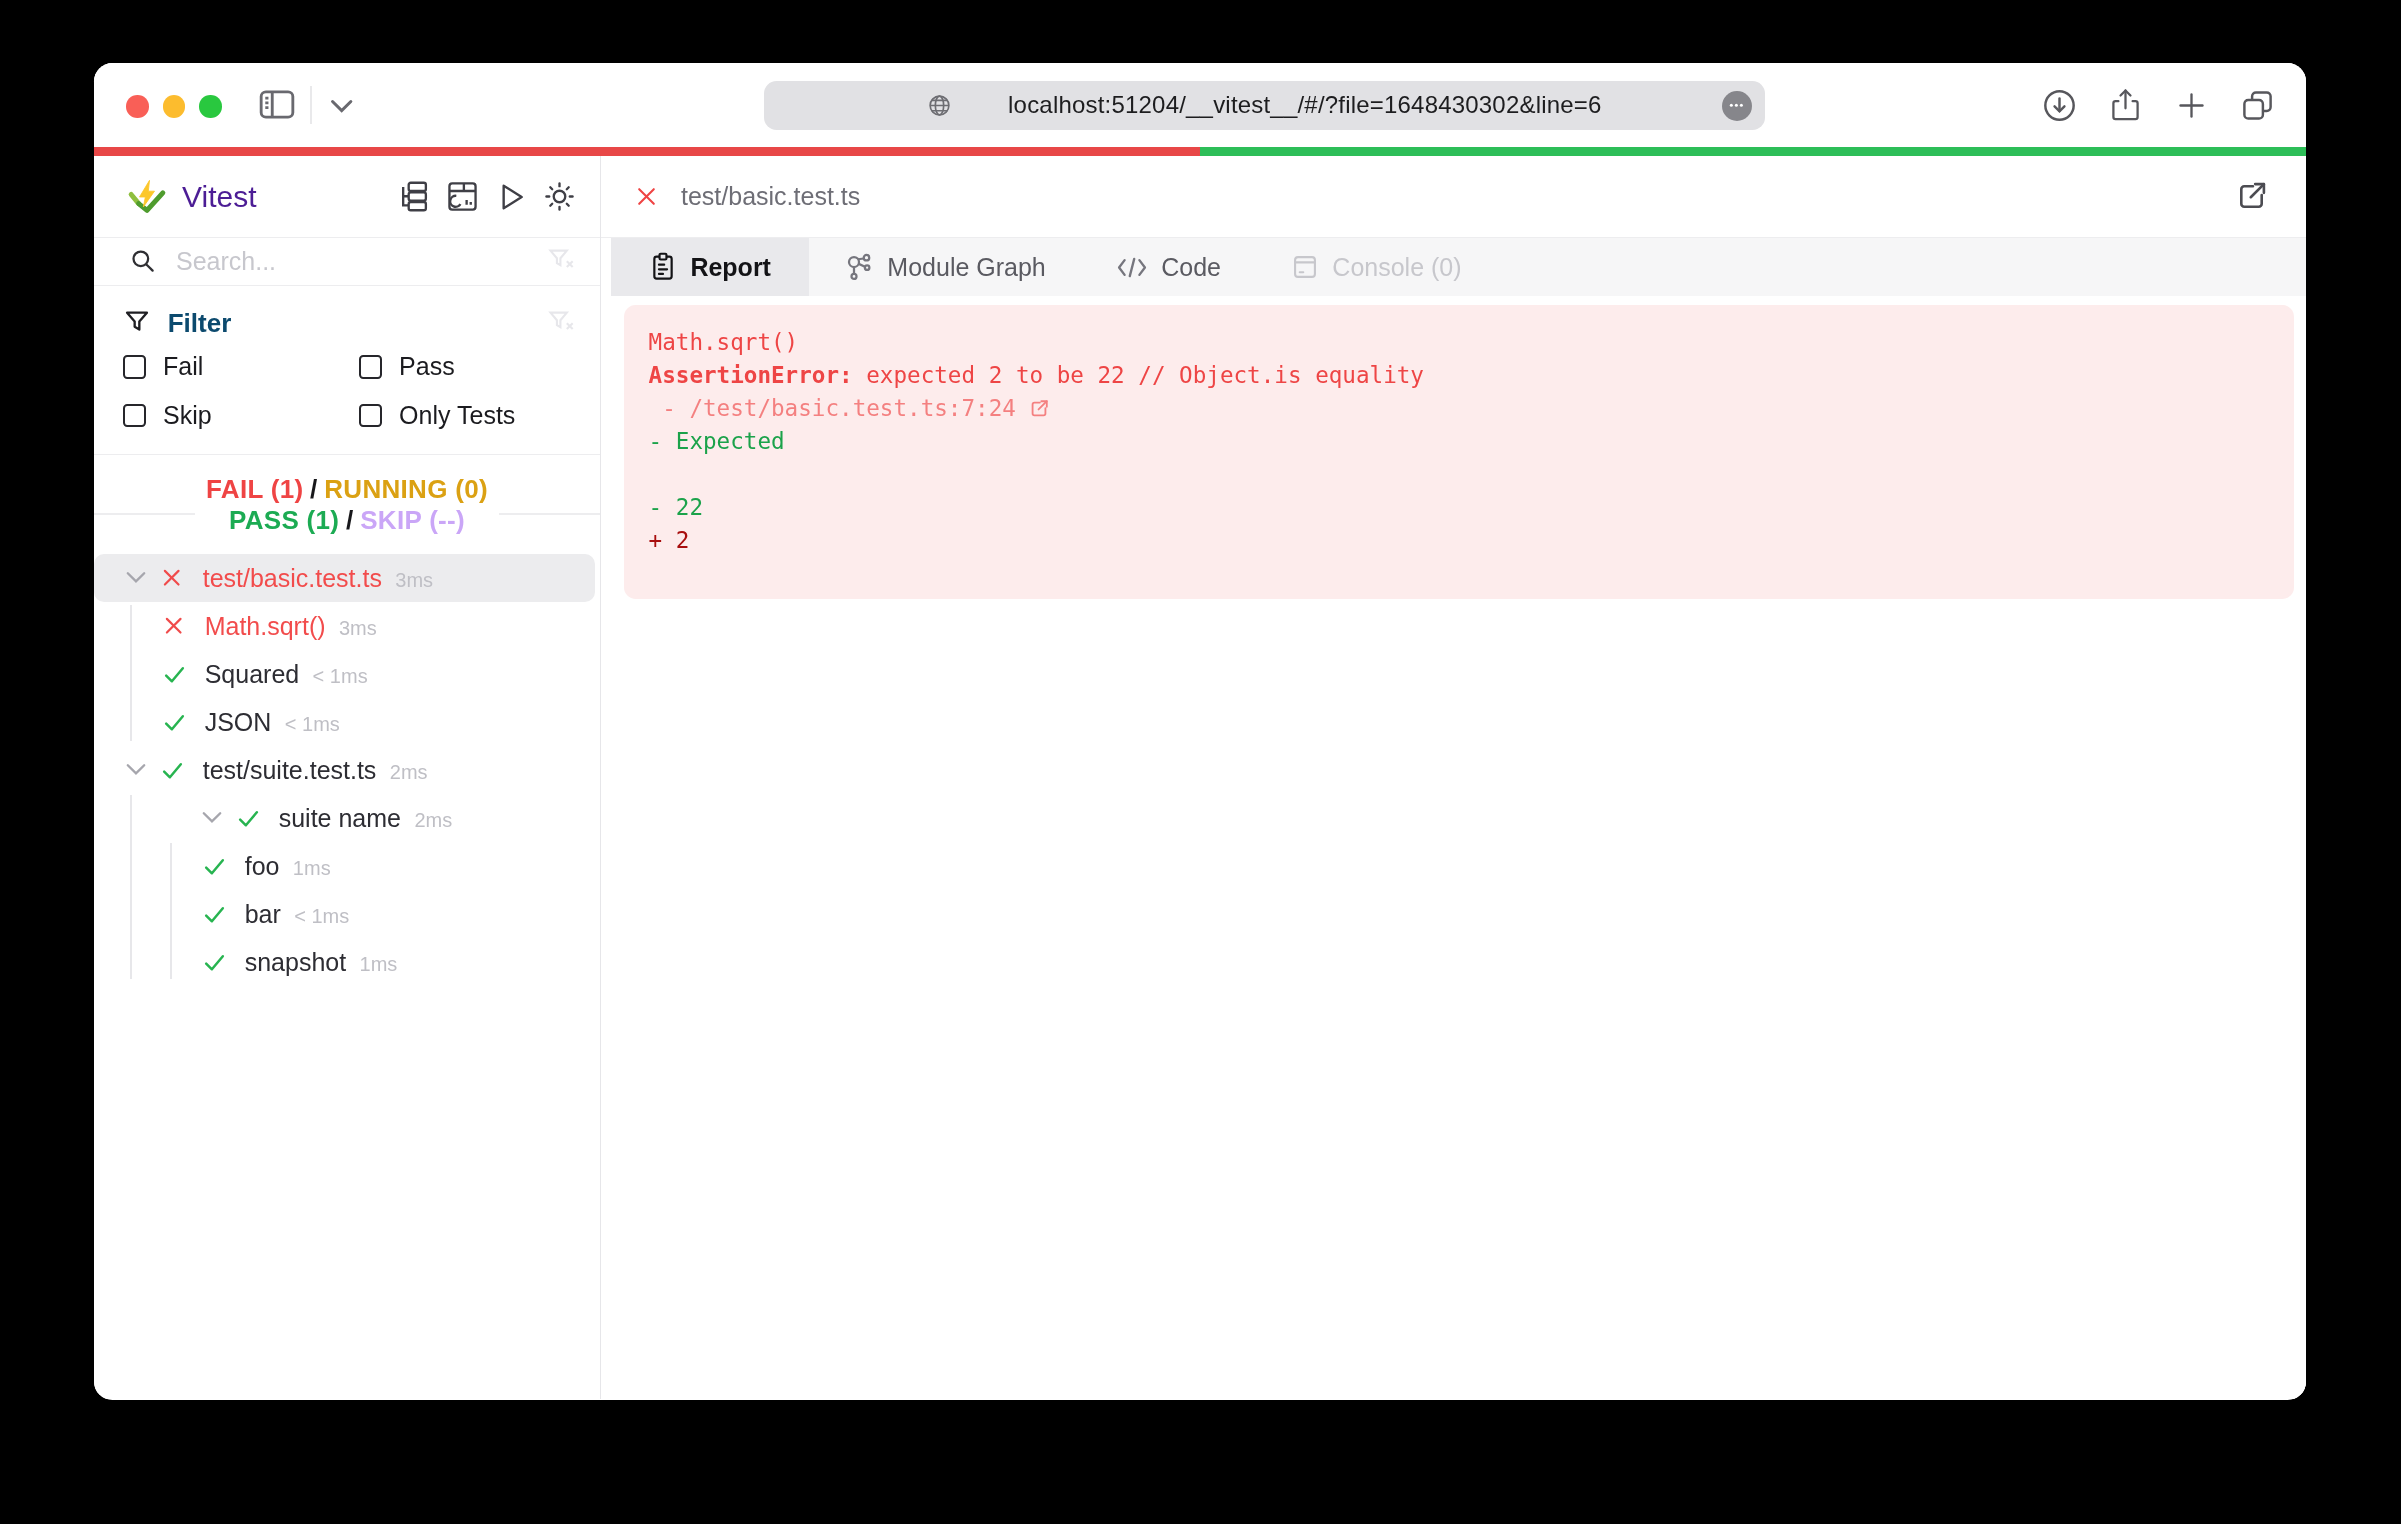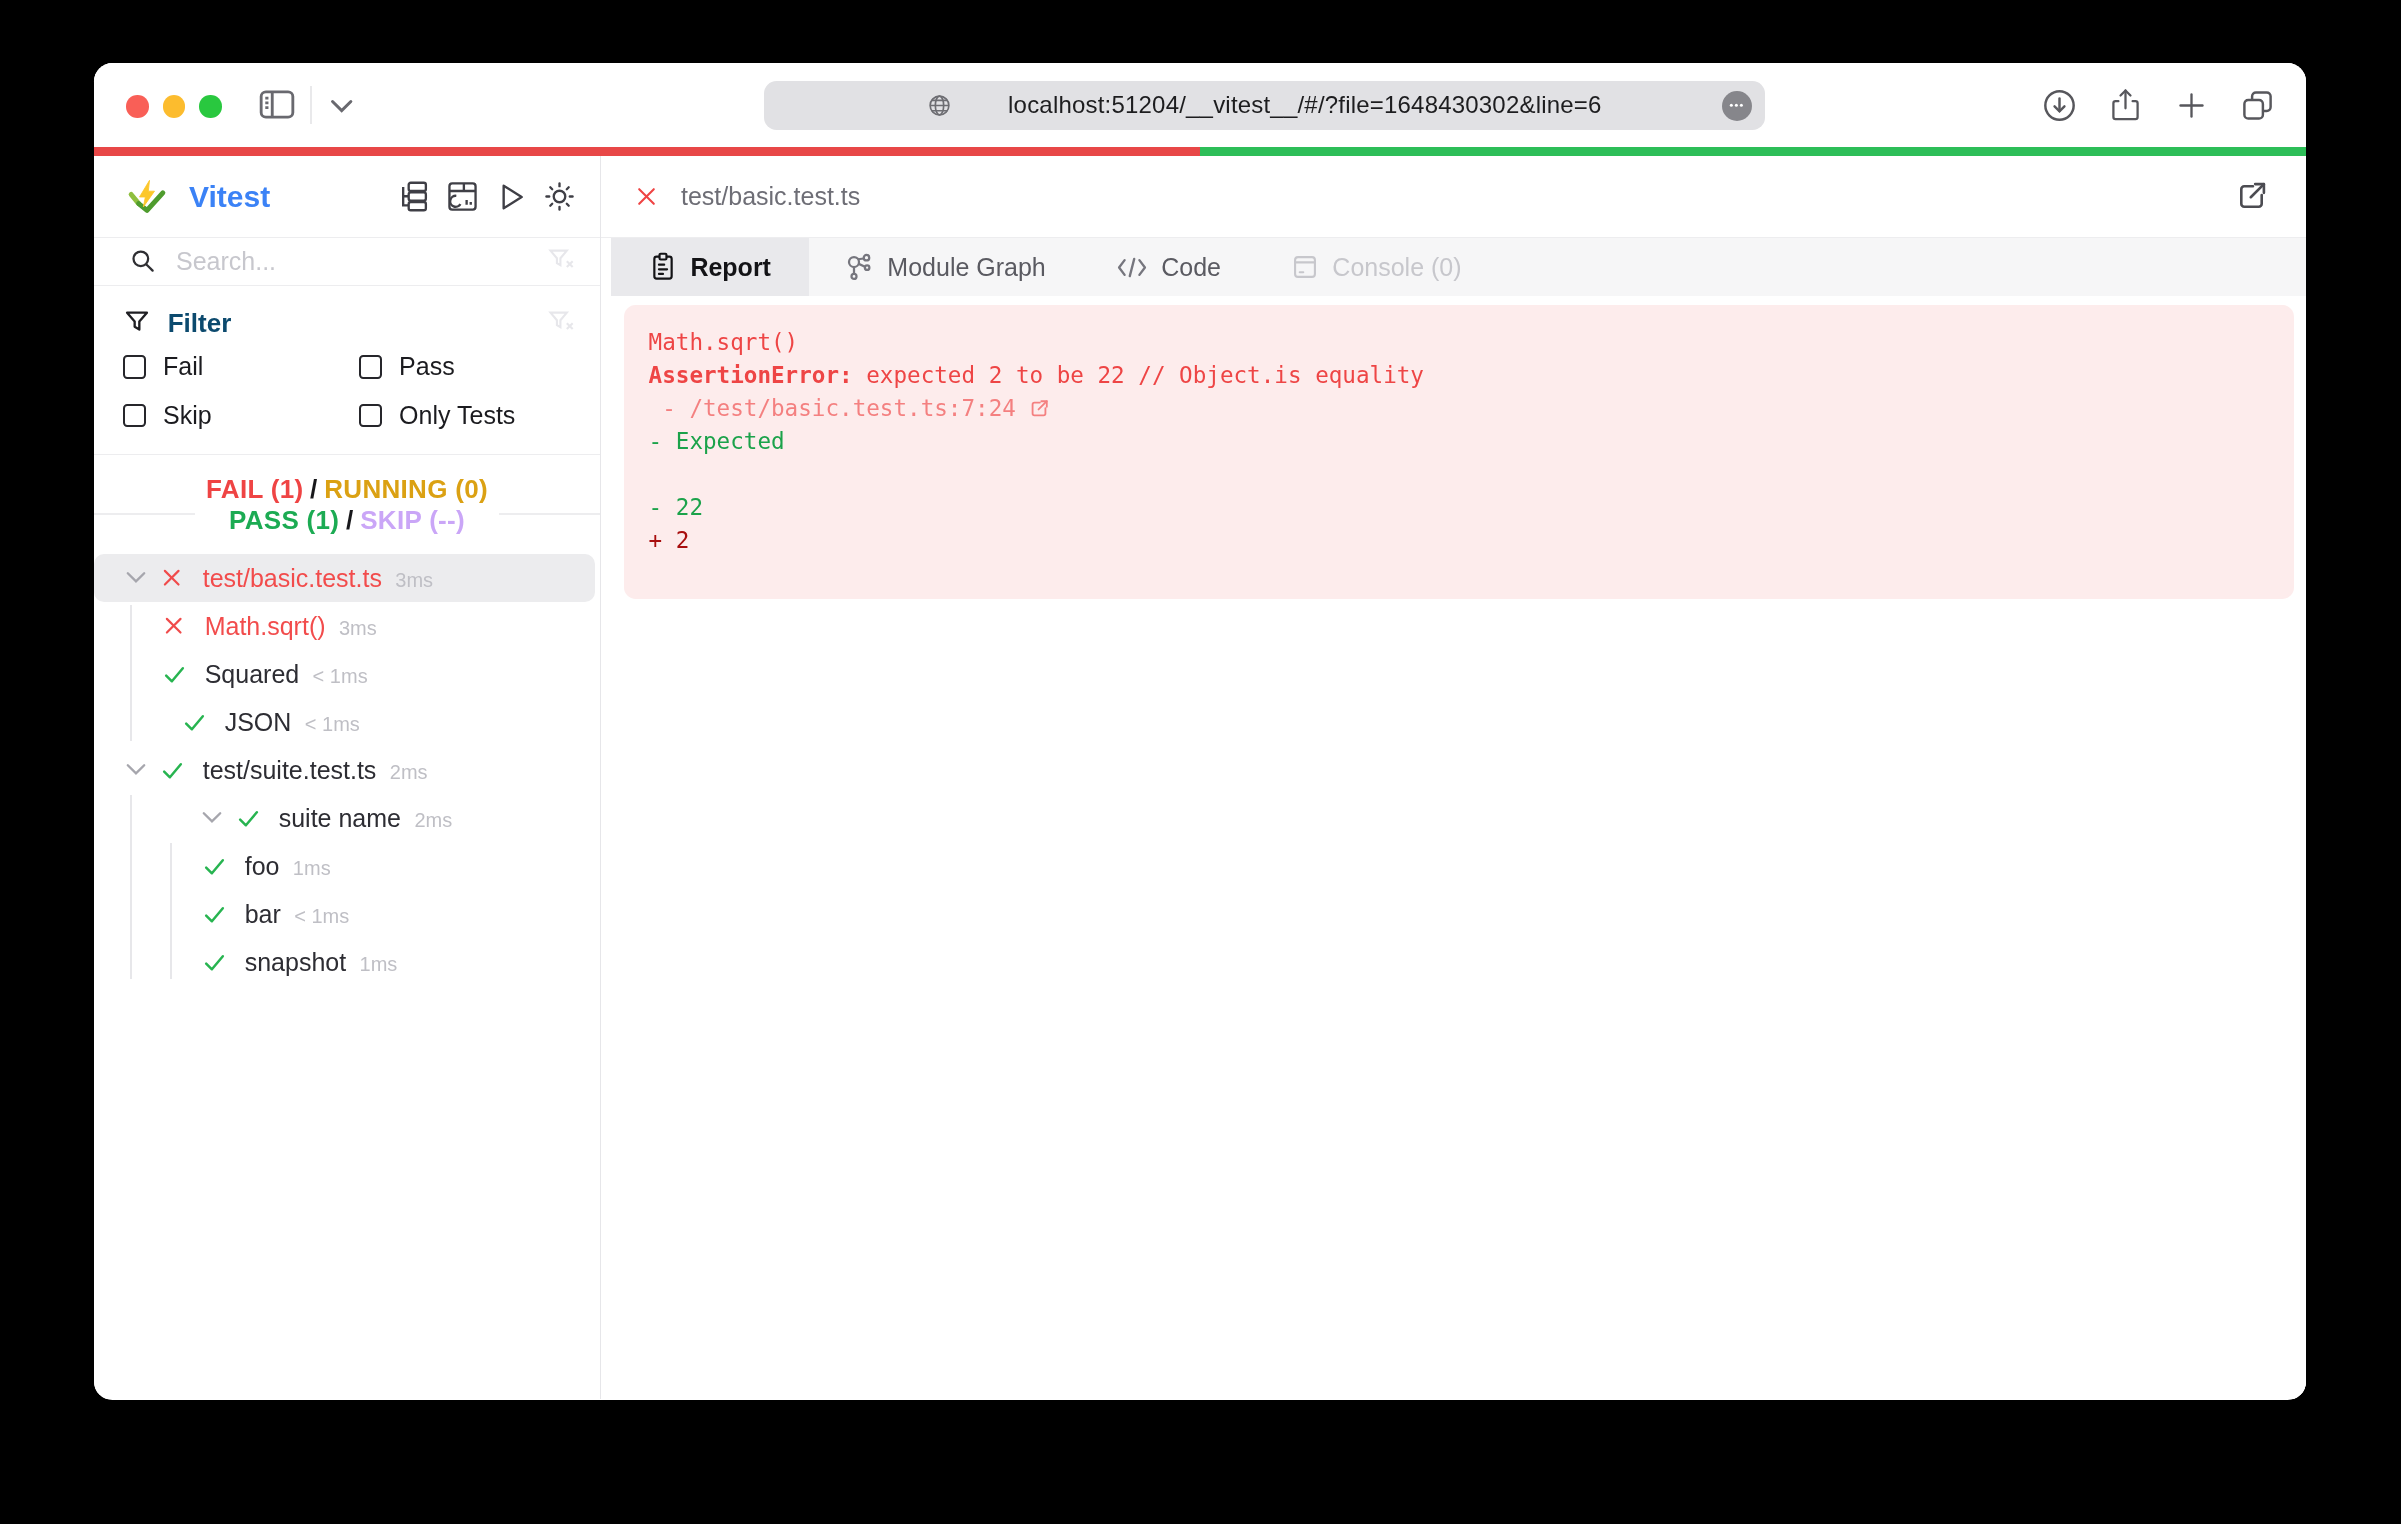--- a/index.html
+++ b/index.html
@@ -32,21 +32,21 @@
   
   .progress { height:9.2px; display:flex; }
   .progress .p-fail { background:#e84747; width:50%; }
   .progress .p-pass { background:#2dbe58; width:50%; }
   
   .app { display:flex; height:1243px; }
   .sidebar { position:relative; width:507px; border-right:1.7px solid #e6e6e9; background:#fff; flex:none; }
   .main { flex:1; background:#fff; display:flex; flex-direction:column; }
   
   .sb-header { height:82px; border-bottom:1.7px solid #ededef; display:flex; align-items:center; padding:0 23.4px 0 33px; }
-  .sb-title { font-size:30px; color:#3b82f6; font-weight:700; margin-left:22px; }
+  .sb-title { font-size:30px; color:#4c1d95; font-weight:400; margin-left:15px; }
   .sb-actions { margin-left:auto; display:flex; gap:13.4px; color:#3f3f46; }
   .sb-actions .abtn { width:35px; height:35px; display:flex; align-items:center; justify-content:center; }
   
   .search-row { height:48px; border-bottom:1.7px solid #ededef; display:flex; align-items:center; padding:0 25px 0 35px; color:#2f2f33; }
   .search-input { border:none; outline:none; background:transparent; font-size:25px; color:#3c3c41; margin-left:20px; flex:1; font-family:"Liberation Sans",sans-serif; }
   .search-input::placeholder { color:#c7c7cd; }
   .dim-funnel { color:#e7e7eb; }
   
   .filter-block { position:relative; height:169px; border-bottom:1.7px solid #ededef; padding:15px 25px 0 29px; }
   .filter-head { display:flex; align-items:center; color:#0c4a6e; height:45px; }
@@ -343,21 +343,21 @@
         <div class="trow" style="padding-left:66px">
           <span class="stico first ic-pass">
             <svg width="25" height="25" viewBox="0 0 24 24" fill="none" stroke="currentColor" stroke-width="2.4" stroke-linecap="round" stroke-linejoin="round">
                 <polyline points="4,13 9.5,18.5 20,6"></polyline>
               </svg>
           </span>
           <span class="tlabel">Squared</span>
           <span class="tdur">&lt; 1ms</span>
         </div>
 
-        <div class="trow" style="padding-left:86px">
+        <div class="trow" style="padding-left:66px">
           <span class="stico first ic-pass">
             <svg width="25" height="25" viewBox="0 0 24 24" fill="none" stroke="currentColor" stroke-width="2.4" stroke-linecap="round" stroke-linejoin="round">
                 <polyline points="4,13 9.5,18.5 20,6"></polyline>
               </svg>
           </span>
           <span class="tlabel">JSON</span>
           <span class="tdur">&lt; 1ms</span>
         </div>
 
         <div class="trow" style="padding-left:29px">

